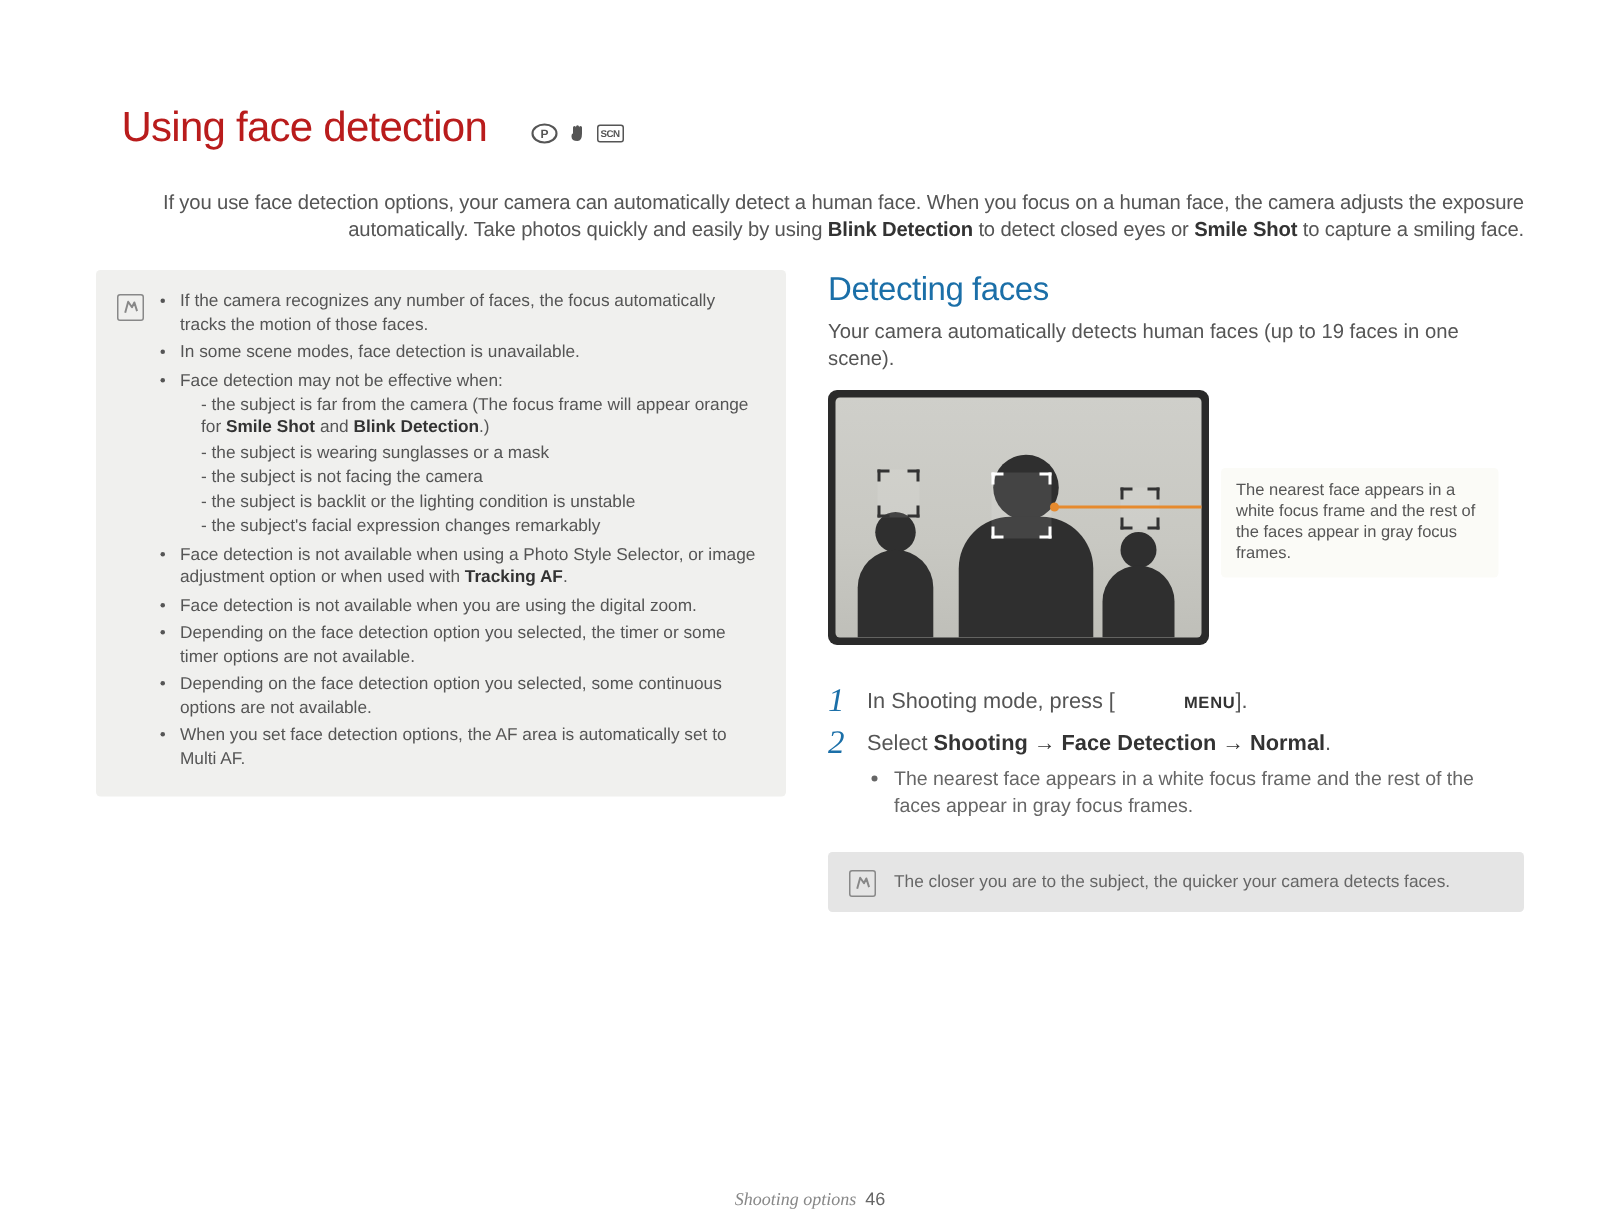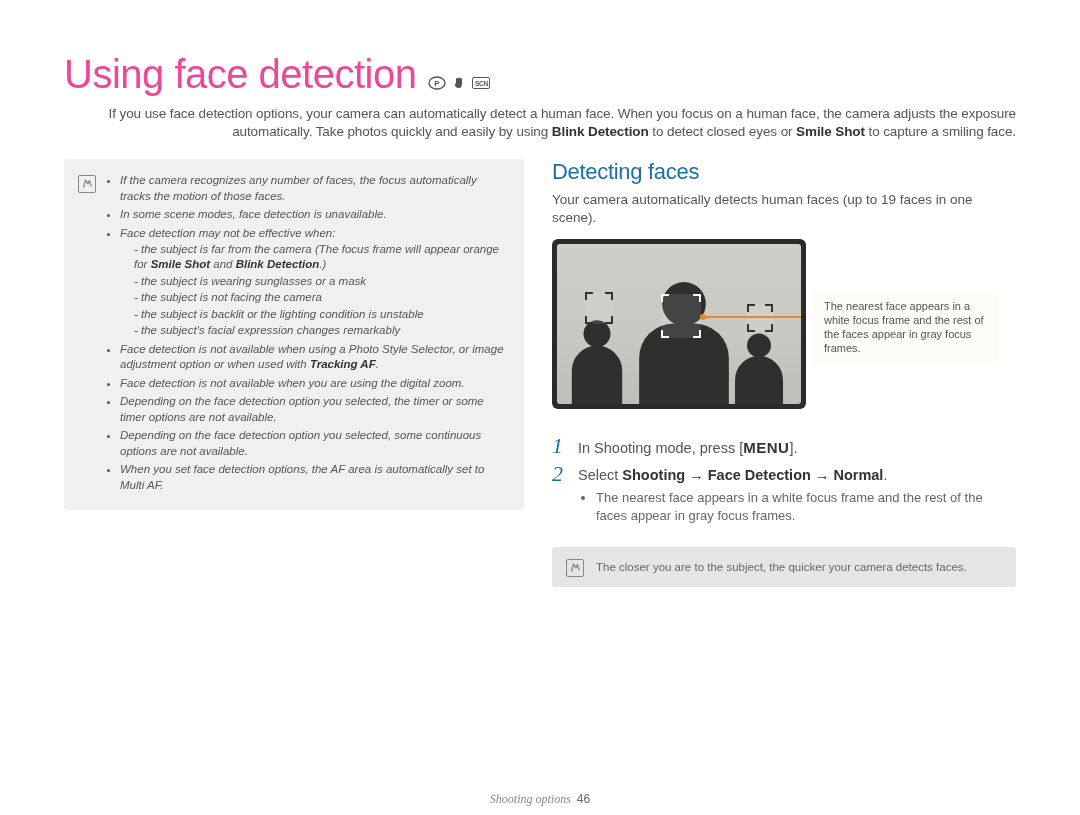--- a/index.html
+++ b/index.html
@@ -16,25 +16,25 @@
     padding: 52px 64px 0 64px;
     position: relative;
     height: 100%;
   }
   .title-row {
     display: flex;
     align-items: baseline;
     gap: 12px;
   }
   .title {
-    font-size: 40px;
-    color: #ec4899;
+    font-size: 28px;
+    color: #b91c1c;
     font-weight: 400;
     letter-spacing: -0.5px;
-    margin: 0;
+    margin: 17px;
   }
   .mode-icons {
     display: flex;
     gap: 4px;
     align-items: center;
     position: relative;
     top: 2px;
   }
   .mode-icon {
     width: 18px;
@@ -63,21 +63,20 @@
     letter-spacing: -0.1px;
     text-align: right;
   }
   .intro b { color: #333; }
   .columns {
     display: flex;
     gap: 28px;
   }
   .left {
     flex: 0 0 460px;
-    font-style: italic;
   }
   .right {
     flex: 1;
   }
   .notebox {
     background: #f0f0ee;
     border-radius: 3px;
     padding: 14px 18px 14px 14px;
     display: flex;
     gap: 10px;
@@ -206,23 +205,24 @@
     font-family: Georgia, 'Times New Roman', serif;
     flex: 0 0 16px;
     line-height: 1;
     position: relative;
     top: -2px;
   }
   .step-body { line-height: 1.4; }
   .menu-label {
     font-family: Arial, sans-serif;
     font-weight: bold;
-    font-size: 15px;
+    font-size: 11px;
     letter-spacing: 0.5px;
     color: #333;
+    margin-left: 46px;
   }
   .step-sub {
     list-style: disc;
     padding-left: 18px;
     margin: 4px 0 0 0;
     font-size: 13px;
     color: #666;
   }
   .tipbox {
     margin-top: 22px;

